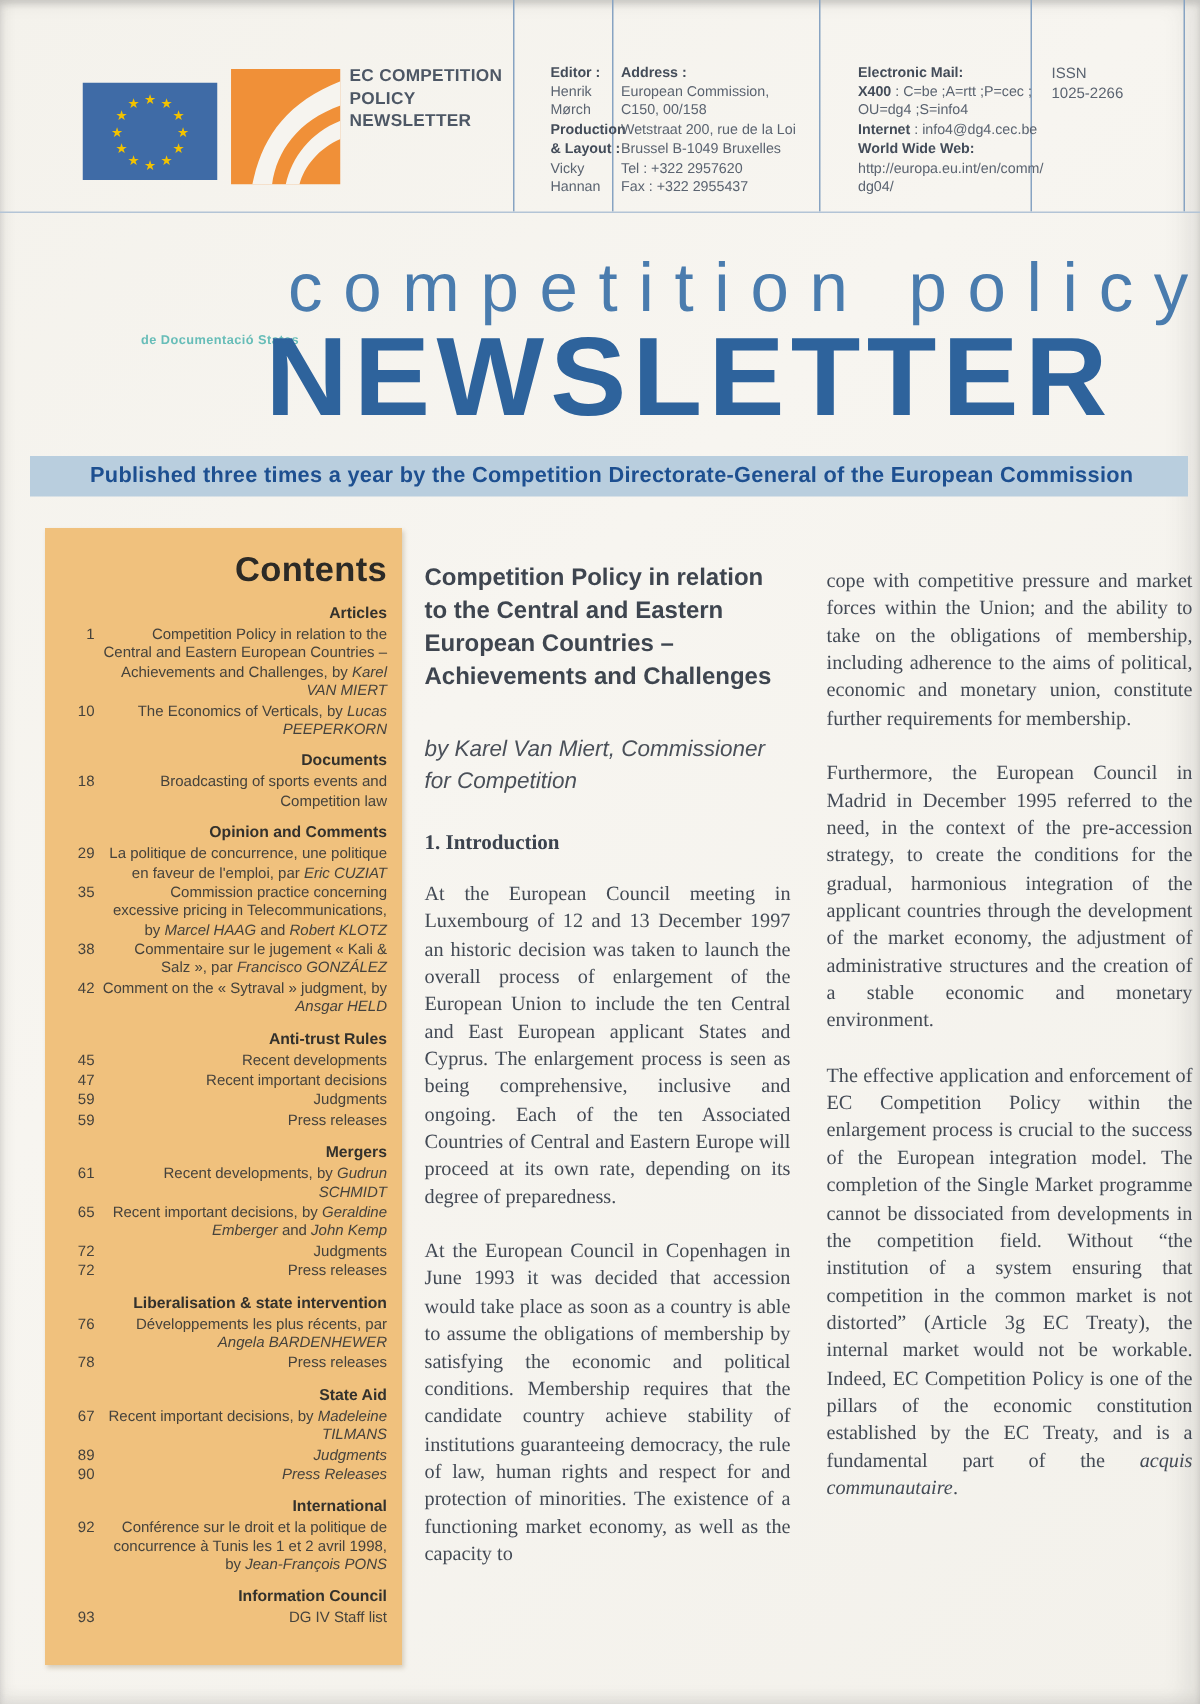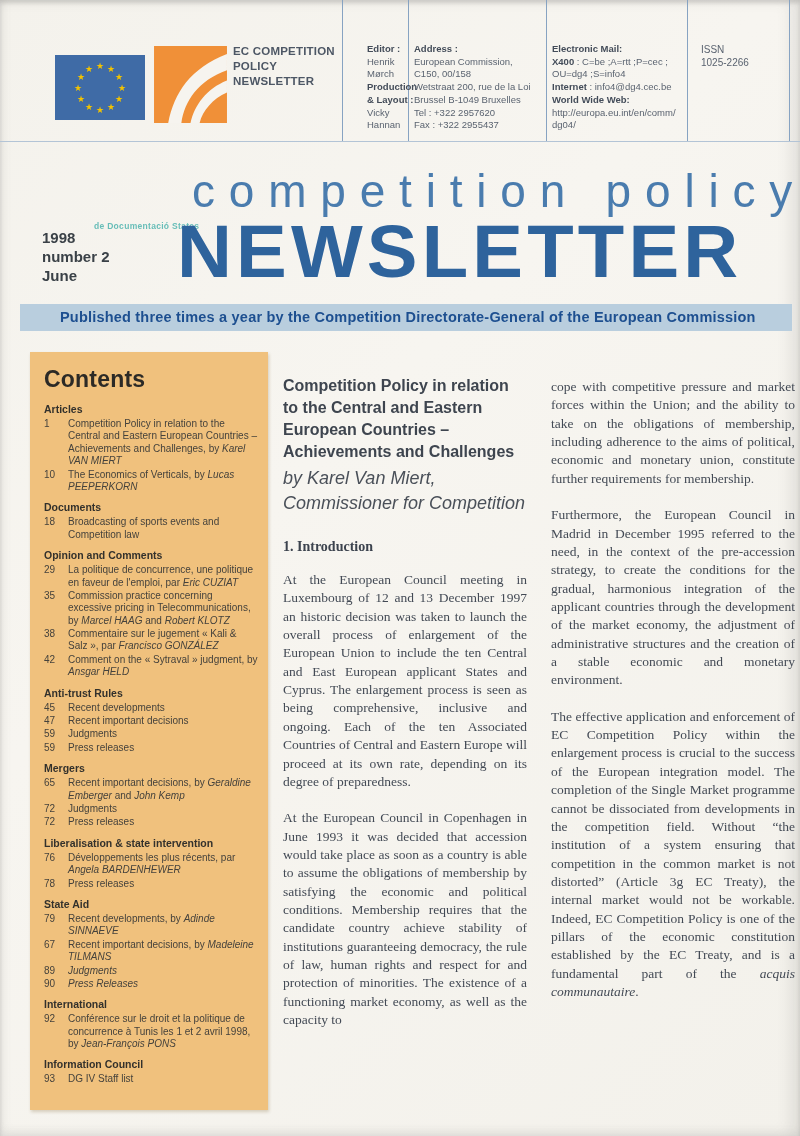--- a/index.html
+++ b/index.html
@@ -17,21 +17,21 @@
   .vrule{position:absolute;top:0;width:1px;height:141px;background:#87a3c2;}
   .hr-header{position:absolute;top:141px;left:0;width:800px;height:1px;background:#b3c4d6;}
   .logo-eu{position:absolute;left:55px;top:55px;width:90px;height:65px;}
   .logo-dg4{position:absolute;left:154px;top:46px;width:73px;height:77px;}
   .brand{position:absolute;left:233px;top:44px;width:108px;
     font-size:11.5px;font-weight:bold;color:#4d5765;line-height:1.32;letter-spacing:.2px;}
   .hcol{position:absolute;top:43px;font-size:9.5px;color:#5a6370;line-height:1.34;}
   .hcol .seg-b{color:#434c59;}
   .col-editor{left:349px;width:56px;margin-left:18px;}
   .col-address{left:414px;width:128px;}
-  .col-email{left:552px;width:132px;}
+  .col-email{left:572px;width:132px;}
   .col-issn{left:701px;width:80px;font-size:10px;}
   .seg-b{font-weight:bold;}
   .seg-i{font-style:italic;}
   
   .stamp-uab{position:absolute;left:112px;top:146px;color:#3fafae;opacity:.85;}
   .uab-logo{font-size:33px;font-weight:bold;font-style:italic;letter-spacing:1px;
     font-family:"Liberation Serif",serif;transform:scaleY(1.05);}
   .uab-sub{font-size:6.5px;font-weight:bold;margin-top:2px;letter-spacing:.3px;white-space:nowrap;}
   .stamp2{position:absolute;left:94px;top:221px;font-size:8.5px;font-weight:bold;
     color:#44b0ab;opacity:.8;letter-spacing:.3px;white-space:nowrap;}
@@ -42,33 +42,33 @@
     font-size:46px;color:#4a7cae;letter-spacing:.30em;font-weight:400;}
   .mast-title{position:absolute;left:177px;top:208px;white-space:nowrap;
     font-size:76px;font-weight:bold;color:#2e639c;letter-spacing:.055em;transform:scaleY(.98);}
   .tagline-bar{position:absolute;left:20px;top:304px;width:772px;height:27px;
     background:#b9cede;}
   .tagline-bar span{display:block;padding-left:40px;line-height:27px;
     font-size:14.5px;font-weight:bold;color:#1d4f90;letter-spacing:.2px;white-space:nowrap;}
   
   .contents{position:absolute;left:30px;top:352px;width:238px;height:758px;
     background:#f0c17d;box-sizing:border-box;padding:14px 10px 10px 14px;overflow:hidden;
-    box-shadow:1px 2px 3px rgba(120,90,40,.25);}
+    box-shadow:1px 2px 3px rgba(120,90,40,.25);text-align:right;}
   .contents h2{margin:0 0 10px 0;font-size:23px;color:#2c2a26;letter-spacing:.2px;}
   .sec-h{font-size:10.5px;font-weight:bold;color:#33312c;margin:8px 0 3px 0;}
   .titem{display:flex;gap:5px;font-size:10px;color:#45423c;line-height:1.24;margin-bottom:1px;}
   .titem .num{min-width:19px;flex:0 0 auto;}
   .titem .txt{flex:1;}
   
   .col{position:absolute;top:375px;width:244px;color:#444b55;}
   .col1{left:283px;}
   .col2{left:551px;}
   .art-title{margin:0;font-size:16px;font-weight:bold;color:#3e454f;line-height:1.38;
     font-family:"Liberation Sans",sans-serif;}
-  .byline{margin:3px 0 0 0;font-size:18px;font-style:italic;color:#4a5059;line-height:1.35;}
+  .byline{margin:27px 0 0 0;font-size:15px;font-style:italic;color:#4a5059;line-height:1.35;}
   .sec-heading{margin:24px 0 0 0;font-size:14px;font-weight:bold;color:#3c434e;
     font-family:"Liberation Serif",serif;}
   .paras p{margin:0 0 18px 0;font-size:13.5px;line-height:1.36;text-align:justify;
     font-family:"Liberation Serif",serif;color:#434a55;}
   .col1 .paras{margin-top:16px;}
   .col2 .paras{margin-top:3px;}
 </style>
 </head>
 <body>
 
@@ -140,25 +140,20 @@
       <div class="rline"><span>http://europa.eu.int/en/comm/</span></div>
       <div class="rline"><span>dg04/</span></div>
     </div>
   <div class="hcol col-issn">
       <div class="rline"><span>ISSN</span></div>
       <div class="rline"><span>1025-2266</span></div>
     </div>
 
   <div class="stamp2">de Documentació States</div>
 
-  <div class="issue">
-      <div class="rline"><span class="seg-b">1998</span></div>
-      <div class="rline"><span class="seg-b">number 2</span></div>
-      <div class="rline"><span class="seg-b">June</span></div>
-    </div>
   <div class="kicker">competition policy</div>
   <div class="mast-title">NEWSLETTER</div>
   <div class="tagline-bar">
     <span>Published three times a year by the Competition Directorate-General of the European Commission</span>
   </div>
 
   <aside class="contents">
     <h2>Contents</h2>
     <div>
         <div class="sec-h">Articles</div>
@@ -204,20 +199,24 @@
         <div class="titem">
           <span class="num">59</span>
           <span class="txt"><span>Judgments</span></span>
         </div>
         <div class="titem">
           <span class="num">59</span>
           <span class="txt"><span>Press releases</span></span>
         </div>
         <div class="sec-h">Mergers</div>
         <div class="titem">
+          <span class="num">61</span>
+          <span class="txt"><span>Recent developments, by </span><span class="seg-i">Gudrun SCHMIDT</span></span>
+        </div>
+        <div class="titem">
           <span class="num">65</span>
           <span class="txt"><span>Recent important decisions, by </span><span class="seg-i">Geraldine Emberger</span><span> and </span><span class="seg-i">John Kemp</span></span>
         </div>
         <div class="titem">
           <span class="num">72</span>
           <span class="txt"><span>Judgments</span></span>
         </div>
         <div class="titem">
           <span class="num">72</span>
           <span class="txt"><span>Press releases</span></span>
@@ -225,24 +224,20 @@
         <div class="sec-h">Liberalisation &amp; state intervention</div>
         <div class="titem">
           <span class="num">76</span>
           <span class="txt"><span>Développements les plus récents, par </span><span class="seg-i">Angela BARDENHEWER</span></span>
         </div>
         <div class="titem">
           <span class="num">78</span>
           <span class="txt"><span>Press releases</span></span>
         </div>
         <div class="sec-h">State Aid</div>
-        <div class="titem">
-          <span class="num">79</span>
-          <span class="txt"><span>Recent developments, by </span><span class="seg-i">Adinde SINNAEVE</span></span>
-        </div>
         <div class="titem">
           <span class="num">67</span>
           <span class="txt"><span>Recent important decisions, by </span><span class="seg-i">Madeleine TILMANS</span></span>
         </div>
         <div class="titem">
           <span class="num">89</span>
           <span class="txt"><span class="seg-i">Judgments</span></span>
         </div>
         <div class="titem">
           <span class="num">90</span>

